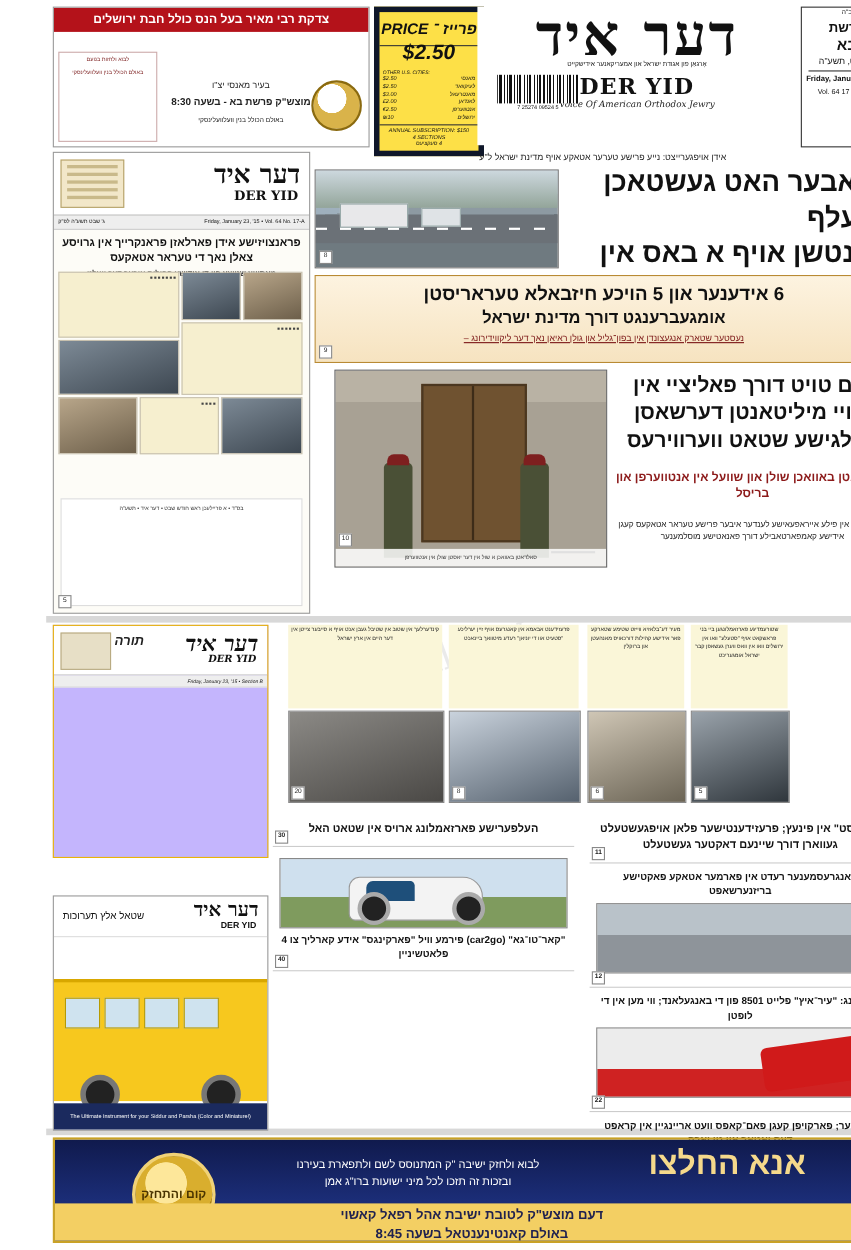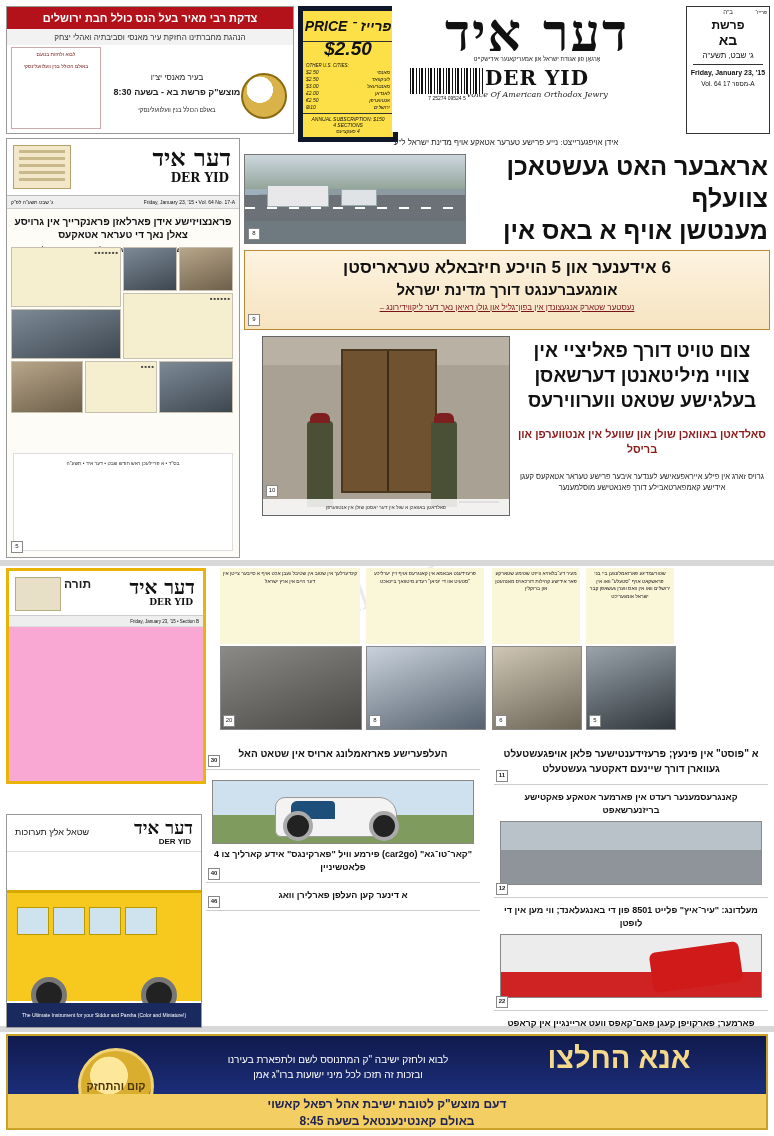--- a/index.html
+++ b/index.html
@@ -1,17 +1,17 @@
 <!DOCTYPE html>
 <html><head>
 <meta charset="utf-8">
 <style>
   html,body{margin:0;padding:0;background:#ffffff;}
   body{width:774px;height:1136px;font-family:"Liberation Sans",sans-serif;color:#111;overflow:hidden;}
-  .page{position:relative;width:628px;height:1136px;}
+  .page{position:relative;width:628px;height:1136px;margin-left:42px;}
 
   
   .box{position:absolute;box-sizing:border-box;}
   .rtl{direction:rtl;unicode-bidi:embed;}
   .ctr{text-align:center;}
   .bold{font-weight:bold;}
   .num-badge{position:absolute;background:#fff;border:1px solid #888;font-size:6px;line-height:9px;
              min-width:10px;height:10px;text-align:center;color:#222;}
 
   
@@ -115,21 +115,21 @@
   .story2 .sub{margin-top:14px;font-size:11px;font-weight:bold;color:#8c1a1a;line-height:15px;}
   .story2 .body{margin-top:14px;font-size:7.5px;line-height:11px;color:#222;text-align:center;}
 
   
   .sep{position:absolute;left:0;width:774px;height:6px;background:#d8d8d8;}
 
   
   #sec3{left:6px;top:568px;width:762px;height:460px;}
 
   .ip-left{position:absolute;left:0;top:0;width:194px;height:460px;}
-  .ip-card{position:absolute;left:0;width:194px;border:3px solid #eab308;background:#f9a8d4;overflow:hidden;}
+  .ip-card{position:absolute;left:0;width:194px;border:1px solid #eab308;background:#c4b5fd;overflow:hidden;font-style:italic;}
   .ip-card .hd{height:44px;border-bottom:1px solid #ccc;position:relative;background:#fff;}
   .ip-card .hd .lg{position:absolute;left:6px;top:6px;width:44px;height:32px;background:#e7dfc6;border:1px solid #b9ab82;}
   .ip-card .hd .tt{position:absolute;right:8px;top:4px;font-family:"DejaVu Serif",serif;font-size:20px;font-weight:bold;direction:rtl;}
   .ip-card .hd .tt2{position:absolute;right:10px;top:26px;font-family:"DejaVu Serif",serif;font-size:9px;font-weight:bold;}
   .ip-card .hd .tor{position:absolute;right:8px;top:-2px;font-size:12px;font-weight:bold;direction:rtl;color:#222;}
   .ip-strip{height:10px;background:#eee;border-bottom:1px solid #ddd;font-size:4.5px;display:flex;
             justify-content:space-between;align-items:center;padding:0 4px;direction:rtl;}
   .ip-body{position:relative;padding:4px;}
   .ip-photo{background:linear-gradient(150deg,#8b7f6d,#3f3a33);border:1px solid #aaa;}
   .ip-cap{font-size:4px;line-height:5px;color:#555;direction:rtl;text-align:center;}
@@ -189,21 +189,20 @@
 </style>
 </head>
 <body>
 
 <div class="page">
 
   <div class="box" id="top-strip">
 
     <div class="ad-block">
       <div class="ad-red rtl">צדקת רבי מאיר בעל הנס כולל חבת ירושלים</div>
-      <div class="ad-sub rtl">הנהגת מחברתינו החזקת עיר מאנסי וסביבתיה ואהלי יצחק</div>
       <div class="ad-left">
         <div class="heb">לבוא ולחזות בנועם</div>
         <div class="heb">באולם הכולל בנין וועלוועלינסקי</div>
       </div>
       <div class="ad-line rtl" style="top:66px;">בעיר מאנסי יצ"ו</div>
       <div class="ad-line rtl bold" style="top:80px;font-size:9px;">מוצש"ק פרשת בא - בשעה 8:30</div>
       <div class="ad-line rtl" style="top:100px;font-size:6px;">באולם הכולל בנין וועלוועלינסקי</div>
       <div class="ad-seal"></div>
     </div>
 
@@ -462,24 +461,20 @@
         <div class="brief small">
           <div class="brief-img car">
             <div class="car-body"></div>
             <div class="car-win"></div>
             <div class="car-w1"></div>
             <div class="car-w2"></div>
           </div>
           <span>"קאר־טו־גא" (car2go) פירמע וויל "פארקינגס" אידע קארליך צו 4 פלאטשיניין</span>
           <div class="num-badge" style="left:2px;bottom:2px;">40</div>
         </div>
-        <div class="brief small">
-          <span>א דינער קען העלפן פארלירן וואג</span>
-          <div class="num-badge" style="left:2px;bottom:2px;">46</div>
-        </div>
       </div>
     </div>
   </div>
 
   <div class="box" id="banner">
     <div class="bn-seal">
       <span>קום והתחזק</span>
     </div>
     <div class="bn-mid rtl">
       <div>לבוא ולחזק ישיבה "ק המתנוסס לשם ולתפארת בעירנו</div>

